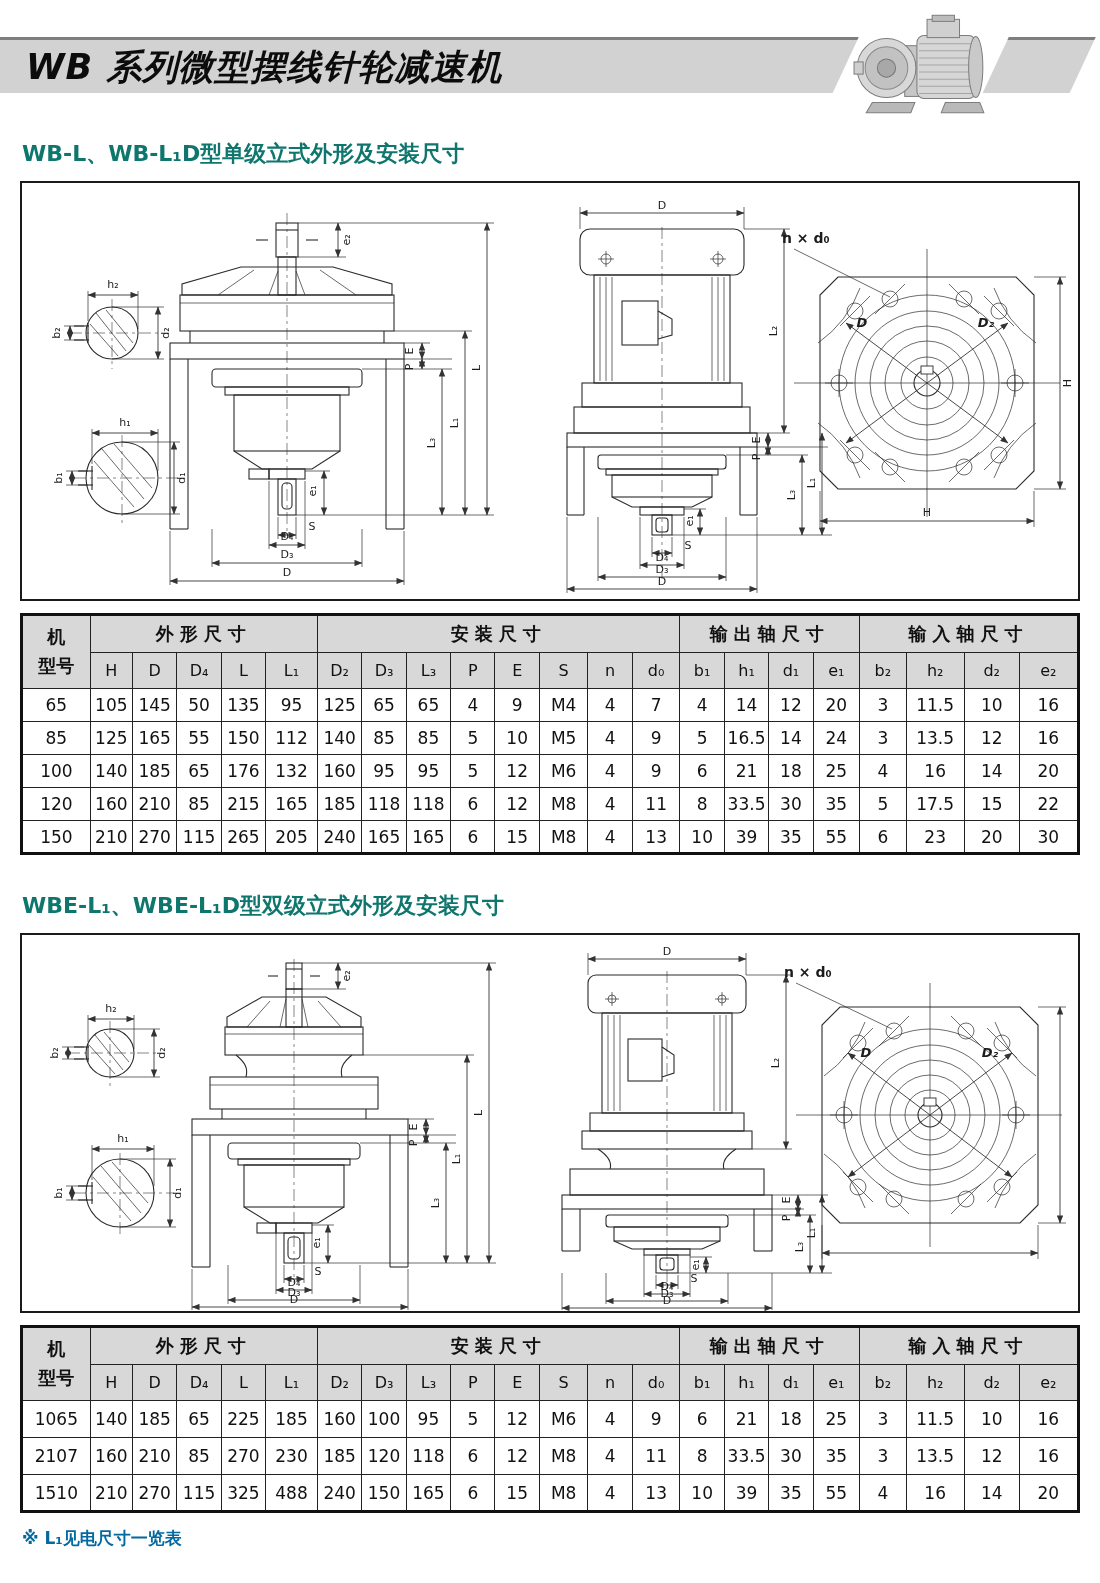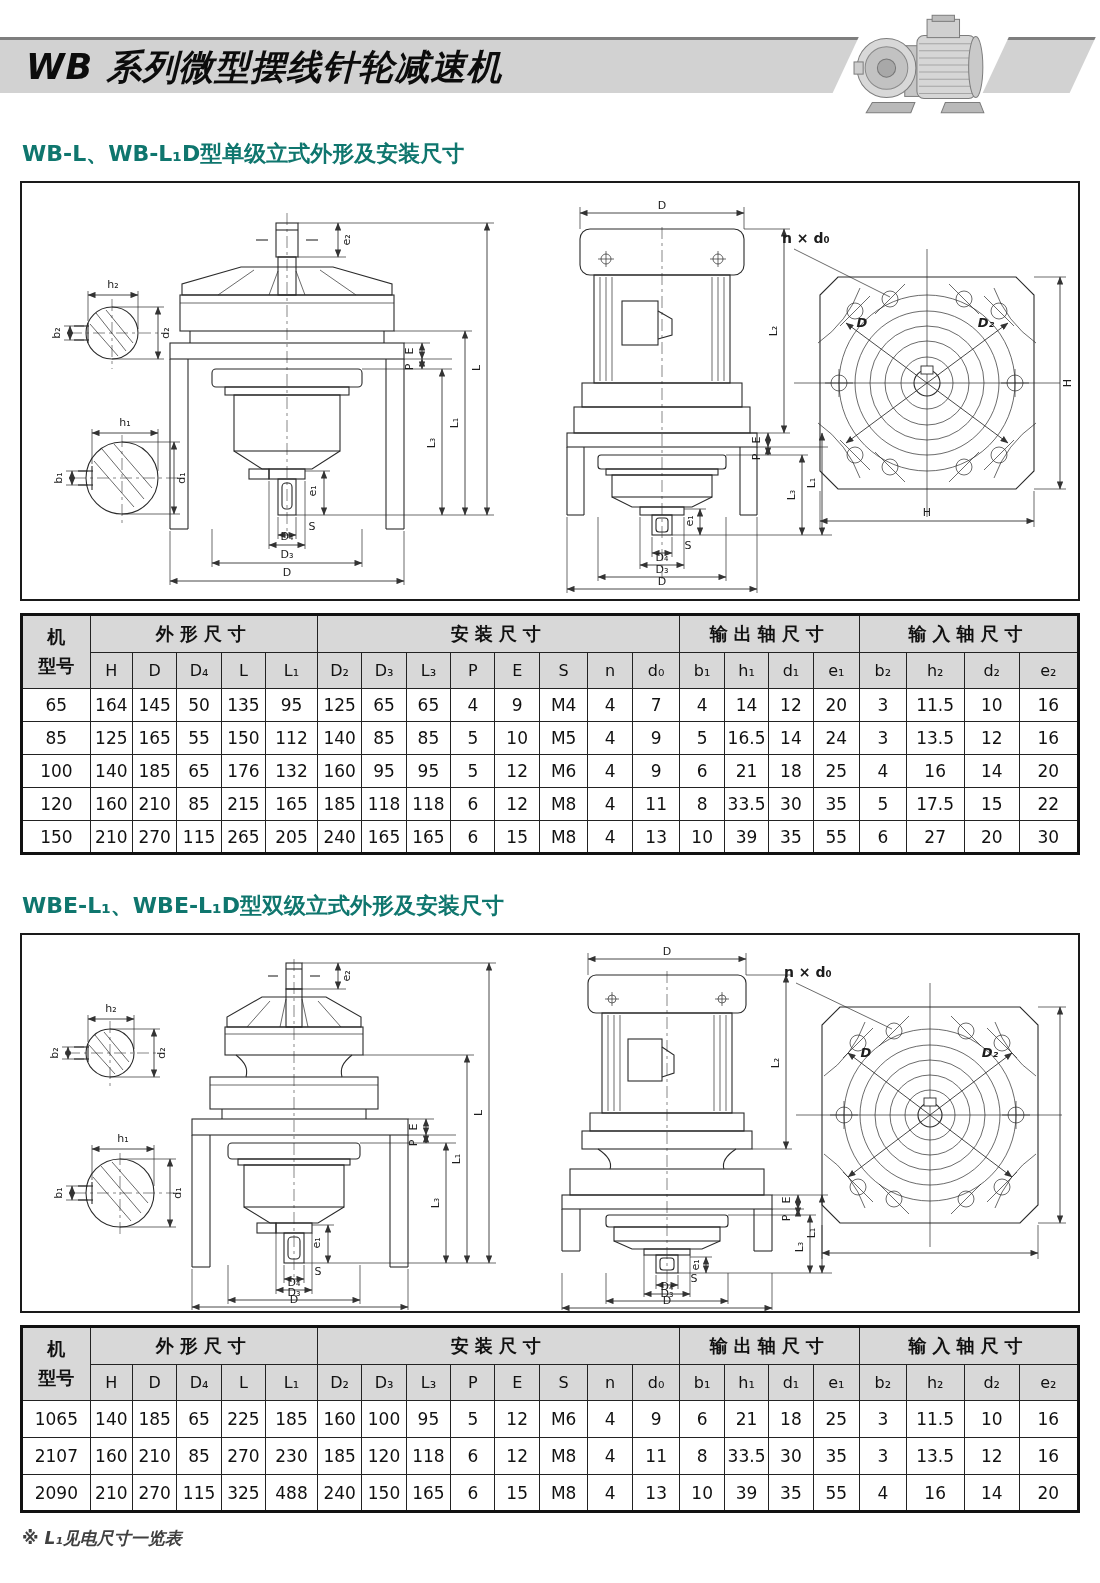--- a/index.html
+++ b/index.html
@@ -39,21 +39,21 @@
   table.dims { margin: 12px 20px 0; width: 1060px; border-collapse: collapse; table-layout: fixed; border: 3px solid #111; }
   table.dims th, table.dims td { border: 1.5px solid #222; text-align: center; vertical-align: middle; color: #111; padding: 0; }
   table.dims th { background: #d8d8d8; }
   table.dims th.grp { height: 38px; font-size: 18px; font-weight: bold; letter-spacing: 6px; }
   table.dims th.sub { height: 36px; font-size: 16px; font-weight: normal; }
   table.dims th.model-h { font-size: 18px; font-weight: bold; line-height: 1.6; }
   table.dims td { font-size: 17px; background: #fff; }
   #table1 td { height: 33px; }
   #table2 td { height: 37px; }
 
-  .footnote { margin: 14px 0 0 22px; font-size: 17px; font-weight: bold; color: #404040; font-style: italic; }
+  .footnote { margin: 14px 0 0 22px; font-size: 17px; font-weight: bold; color: #0369a1; }
 </style>
 </head>
 <body>
 
 <div class="page">
 
   <header class="banner">
     <h1 class="banner-title">WB 系列微型摆线针轮减速机</h1>
     <div class="slash s1"></div>
     <div class="slash s2"></div>
@@ -396,21 +396,21 @@
           <th class="sub">e₁</th>
           <th class="sub">b₂</th>
           <th class="sub">h₂</th>
           <th class="sub">d₂</th>
           <th class="sub">e₂</th>
         </tr>
       </thead>
       <tbody>
         <tr>
           <td>65</td>
-          <td>164</td>
+          <td>105</td>
           <td>145</td>
           <td>50</td>
           <td>135</td>
           <td>95</td>
           <td>125</td>
           <td>65</td>
           <td>65</td>
           <td>4</td>
           <td>9</td>
           <td>M4</td>
@@ -510,21 +510,21 @@
           <td>6</td>
           <td>15</td>
           <td>M8</td>
           <td>4</td>
           <td>13</td>
           <td>10</td>
           <td>39</td>
           <td>35</td>
           <td>55</td>
           <td>6</td>
-          <td>27</td>
+          <td>23</td>
           <td>20</td>
           <td>30</td>
         </tr>
       </tbody>
     </table>
 
   <h2 class="sec-title second">WBE-L₁、WBE-L₁D型双级立式外形及安装尺寸</h2>
 
   <div class="figbox f2">
   <svg id="fig2" viewBox="0 0 1056 376" preserveAspectRatio="none">
@@ -890,21 +890,21 @@
           <td>8</td>
           <td>33.5</td>
           <td>30</td>
           <td>35</td>
           <td>3</td>
           <td>13.5</td>
           <td>12</td>
           <td>16</td>
         </tr>
         <tr>
-          <td>2090</td>
+          <td>1510</td>
           <td>210</td>
           <td>270</td>
           <td>115</td>
           <td>325</td>
           <td>488</td>
           <td>240</td>
           <td>150</td>
           <td>165</td>
           <td>6</td>
           <td>15</td>

